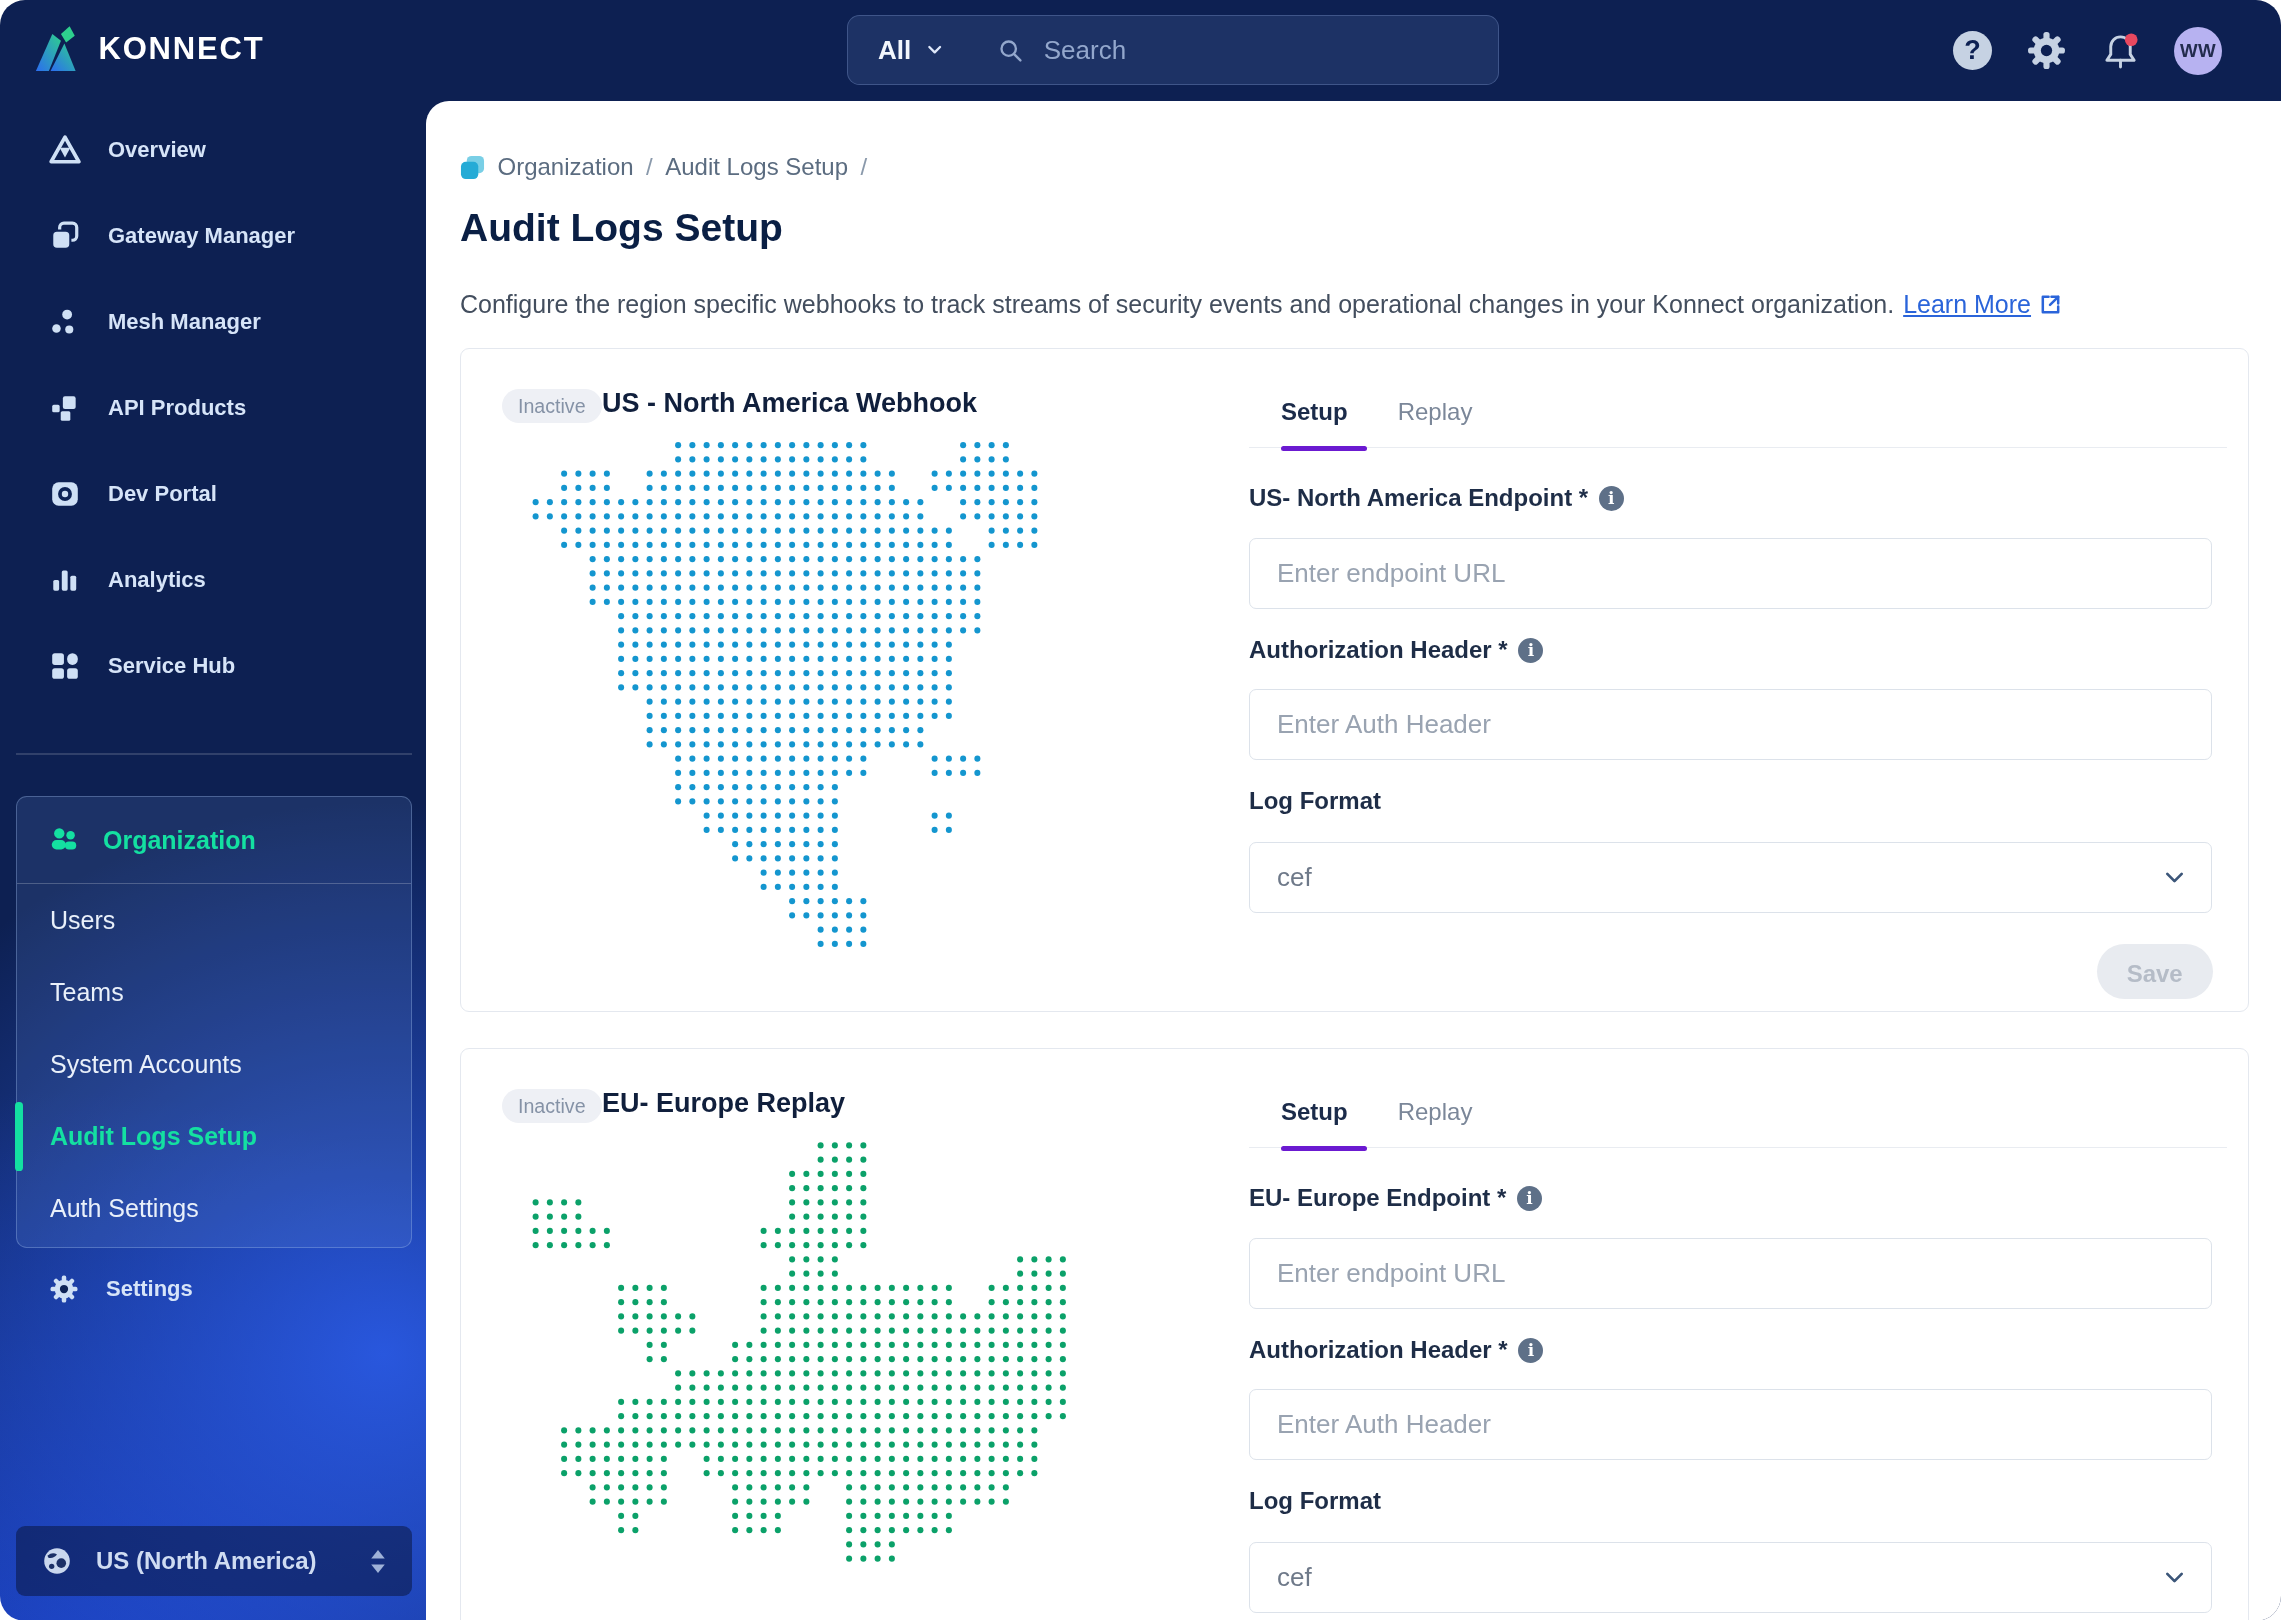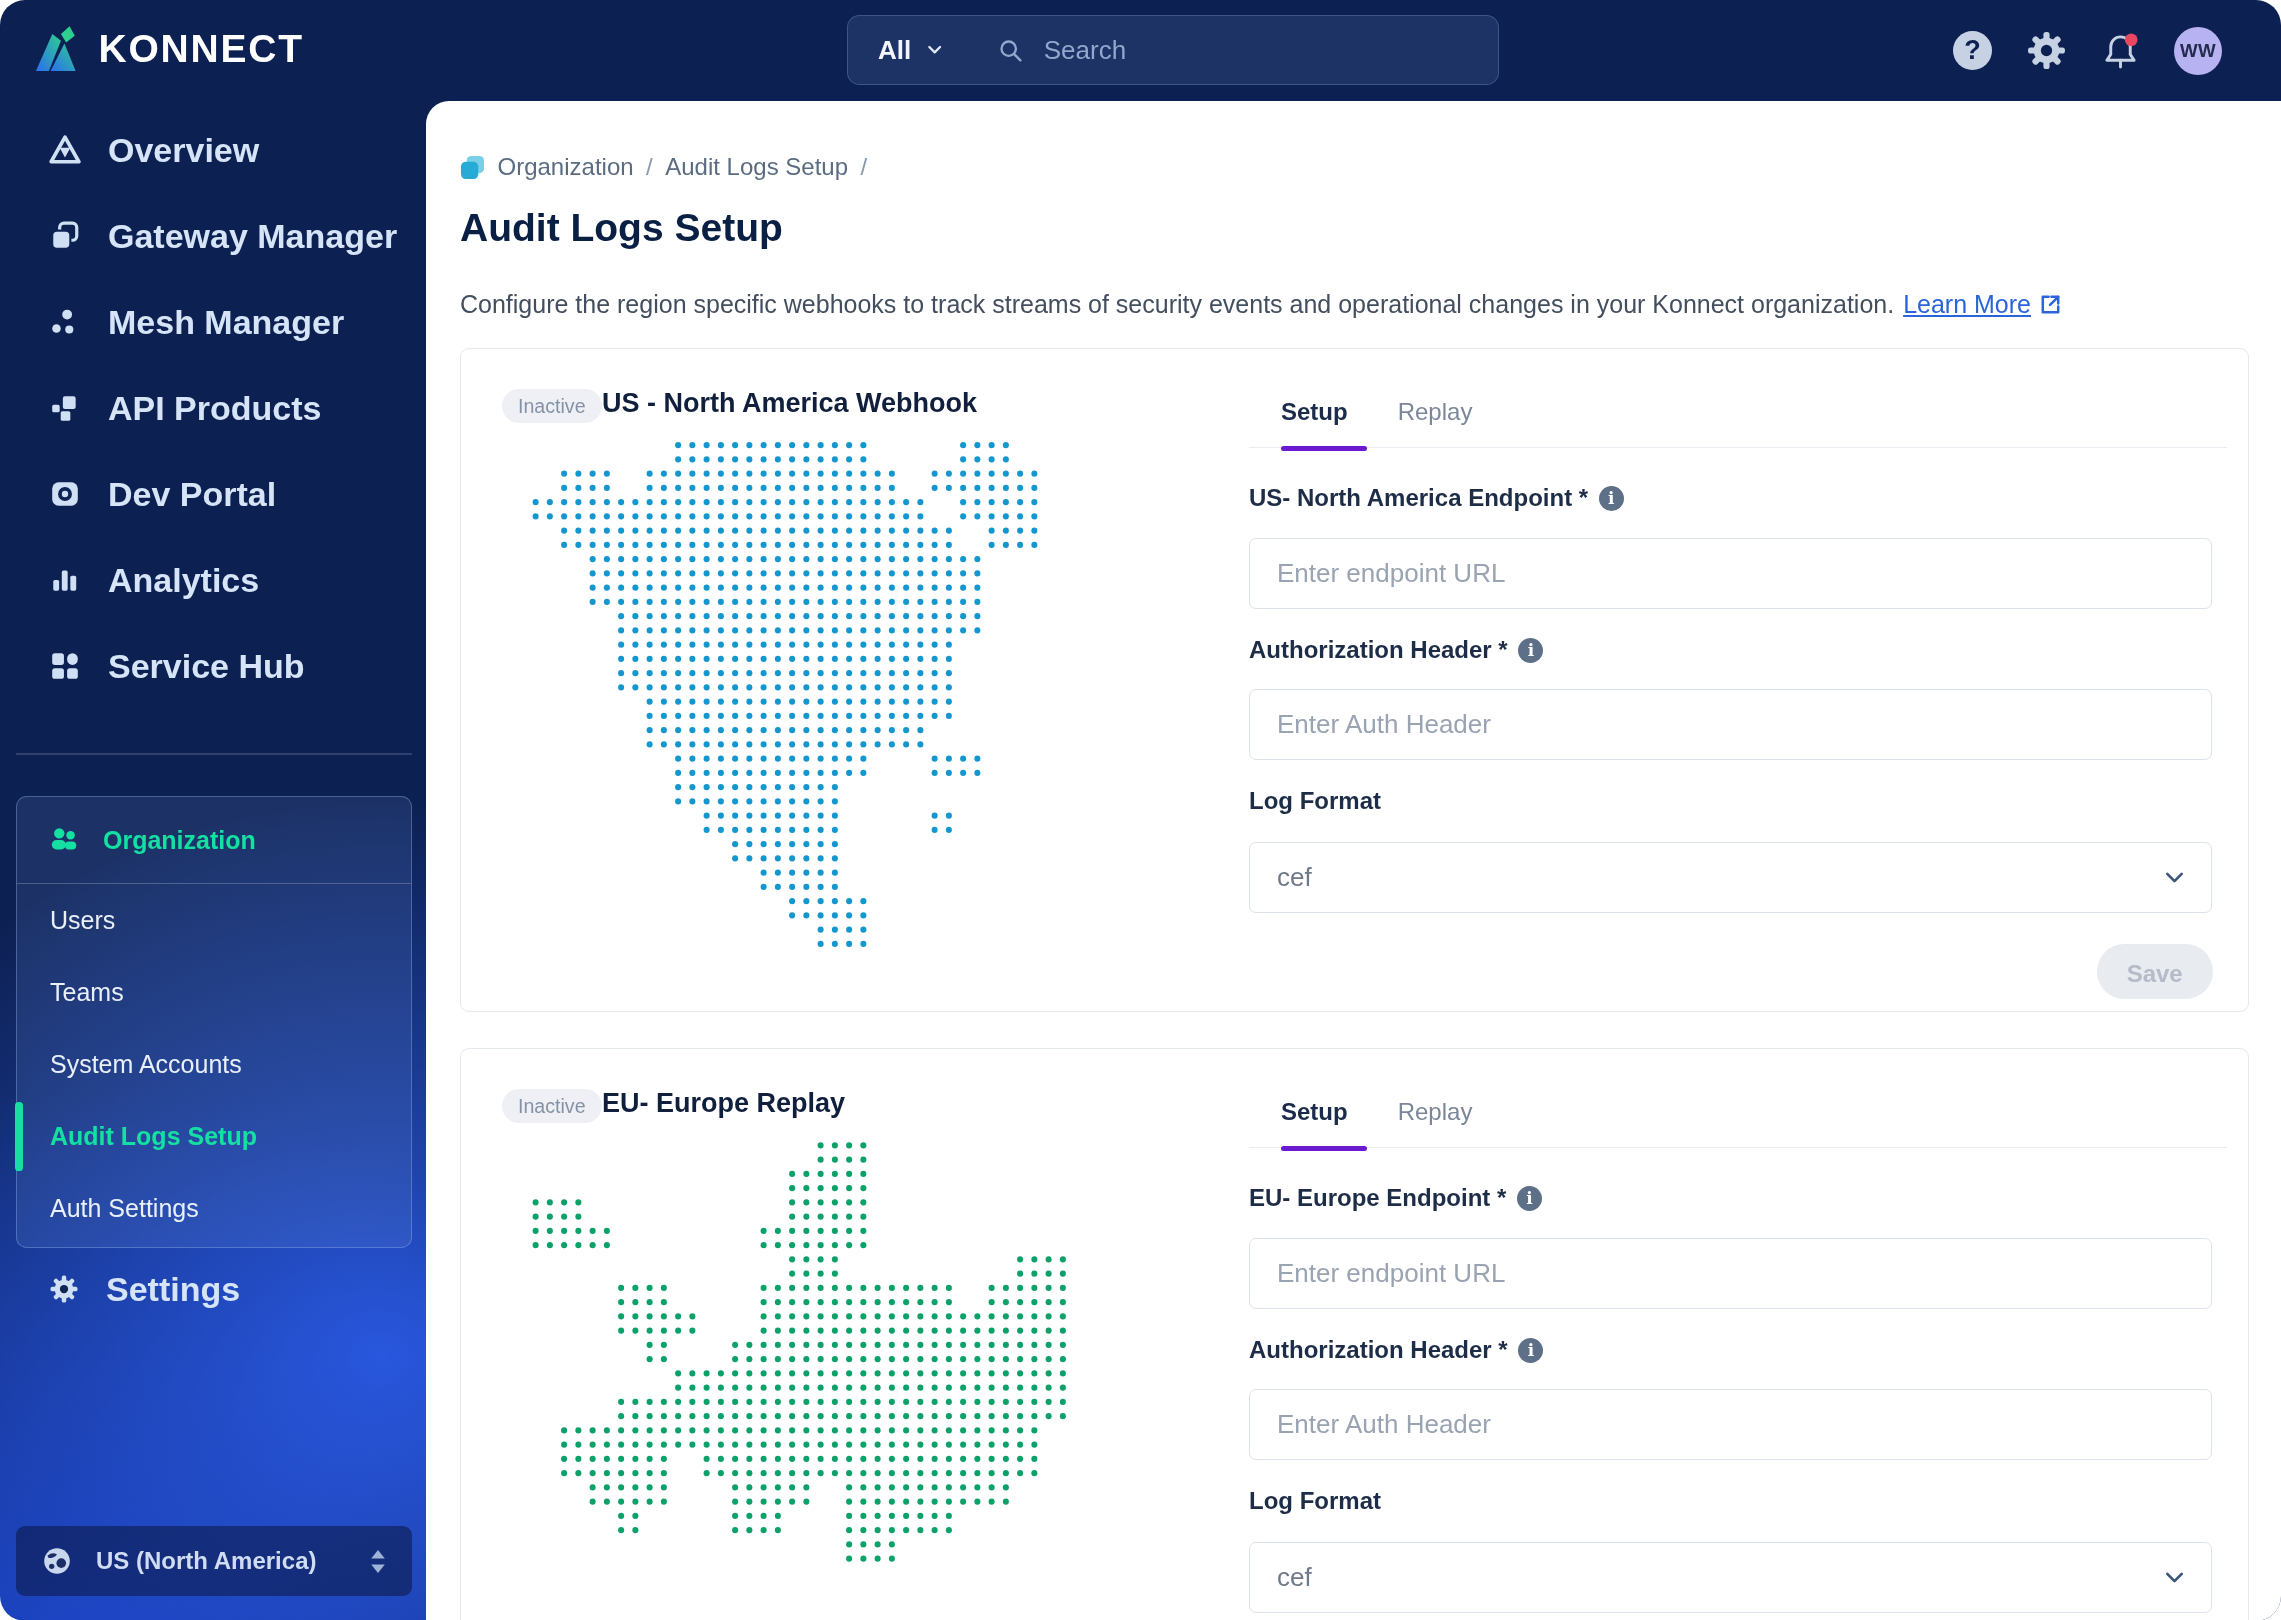--- a/index.html
+++ b/index.html
@@ -4,39 +4,39 @@
 <style>
   html,body{margin:0;padding:0;background:#ffffff;font-family:"Liberation Sans","DejaVu Sans",sans-serif;}
   .stage{position:relative;width:2281px;height:1621px;border-radius:25px;overflow:hidden;
     background:
       radial-gradient(980px 891px at 383px 1354px, rgba(45,95,240,0.85), rgba(45,95,240,0) 62%),
       radial-gradient(1158px 980px at 53px 1738px, rgba(28,70,215,0.9), rgba(28,70,215,0) 66%),
       #0d2052;}
   
   .topbar{position:absolute;left:0;top:0;width:2281px;height:101px;}
   .logo{position:absolute;left:29px;top:20.5px;display:flex;align-items:center;gap:12.5px;}
-  .brand{color:#ffffff;font-size:39px;font-weight:800;letter-spacing:1.8px;}
+  .brand{color:#ffffff;font-size:31px;font-weight:800;letter-spacing:1.8px;}
   .search{position:absolute;left:847px;top:15px;width:652px;height:70px;border-radius:12.5px;
     background:rgba(150,180,235,0.12);border:1.8px solid rgba(150,180,235,0.28);
     display:flex;align-items:center;padding:0 30px;box-sizing:border-box;}
   .search-scope{color:#f2f6fc;font-size:26px;font-weight:600;}
   .search-chevron{margin-left:12.5px;display:flex;}
   .search-mag{margin-left:52px;display:flex;}
   .search-ph{margin-left:19.6px;color:#93a7cc;font-size:26px;}
   .top-icons{position:absolute;right:59px;top:0;height:101px;display:flex;align-items:center;gap:34px;}
   .help-circle{width:39px;height:39px;border-radius:50%;background:#c6d2e3;color:#0d2052;
     font-size:27px;font-weight:800;display:flex;align-items:center;justify-content:center;}
   .bell-wrap{position:relative;display:flex;}
   .avatar{width:48px;height:48px;border-radius:50%;background:#b7b2f1;color:#232c4e;
     font-size:18.7px;font-weight:800;display:flex;align-items:center;justify-content:center;letter-spacing:0.4px;}
   
   .sidebar{position:absolute;left:0;top:101px;width:428px;height:1520px;}
   .nav{position:absolute;left:0;top:6.2px;width:428px;}
   .nav-item{height:86px;display:flex;align-items:center;padding-left:49px;gap:27px;cursor:pointer;}
-  .nav-item span.lbl{color:#d6e4f8;font-size:34px;font-weight:600;}
+  .nav-item span.lbl{color:#d6e4f8;font-size:22px;font-weight:600;}
   .side-divider{position:absolute;left:16px;top:652px;width:396px;height:1.8px;background:rgba(255,255,255,0.15);}
   .org-box{position:absolute;left:16px;top:695px;width:396px;height:452px;border-radius:10.7px;
     background:rgba(110,150,220,0.16);border:1.8px solid rgba(160,190,235,0.35);box-sizing:border-box;}
   .org-header{height:86px;display:flex;align-items:center;padding-left:31px;gap:23px;
     border-bottom:1.8px solid rgba(255,255,255,0.22);cursor:pointer;}
   .org-header .lbl{color:#14e0a1;font-size:25px;font-weight:700;}
   .org-item{position:relative;height:72px;display:flex;align-items:center;padding-left:33px;
     color:#e9f0fa;font-size:25px;font-weight:500;cursor:pointer;}
   .org-item.active{color:#14e0a1;font-weight:700;}
   .active-bar{position:absolute;left:-1.8px;top:1.8px;width:8px;height:69px;border-radius:3.6px;background:#14e0a1;}

